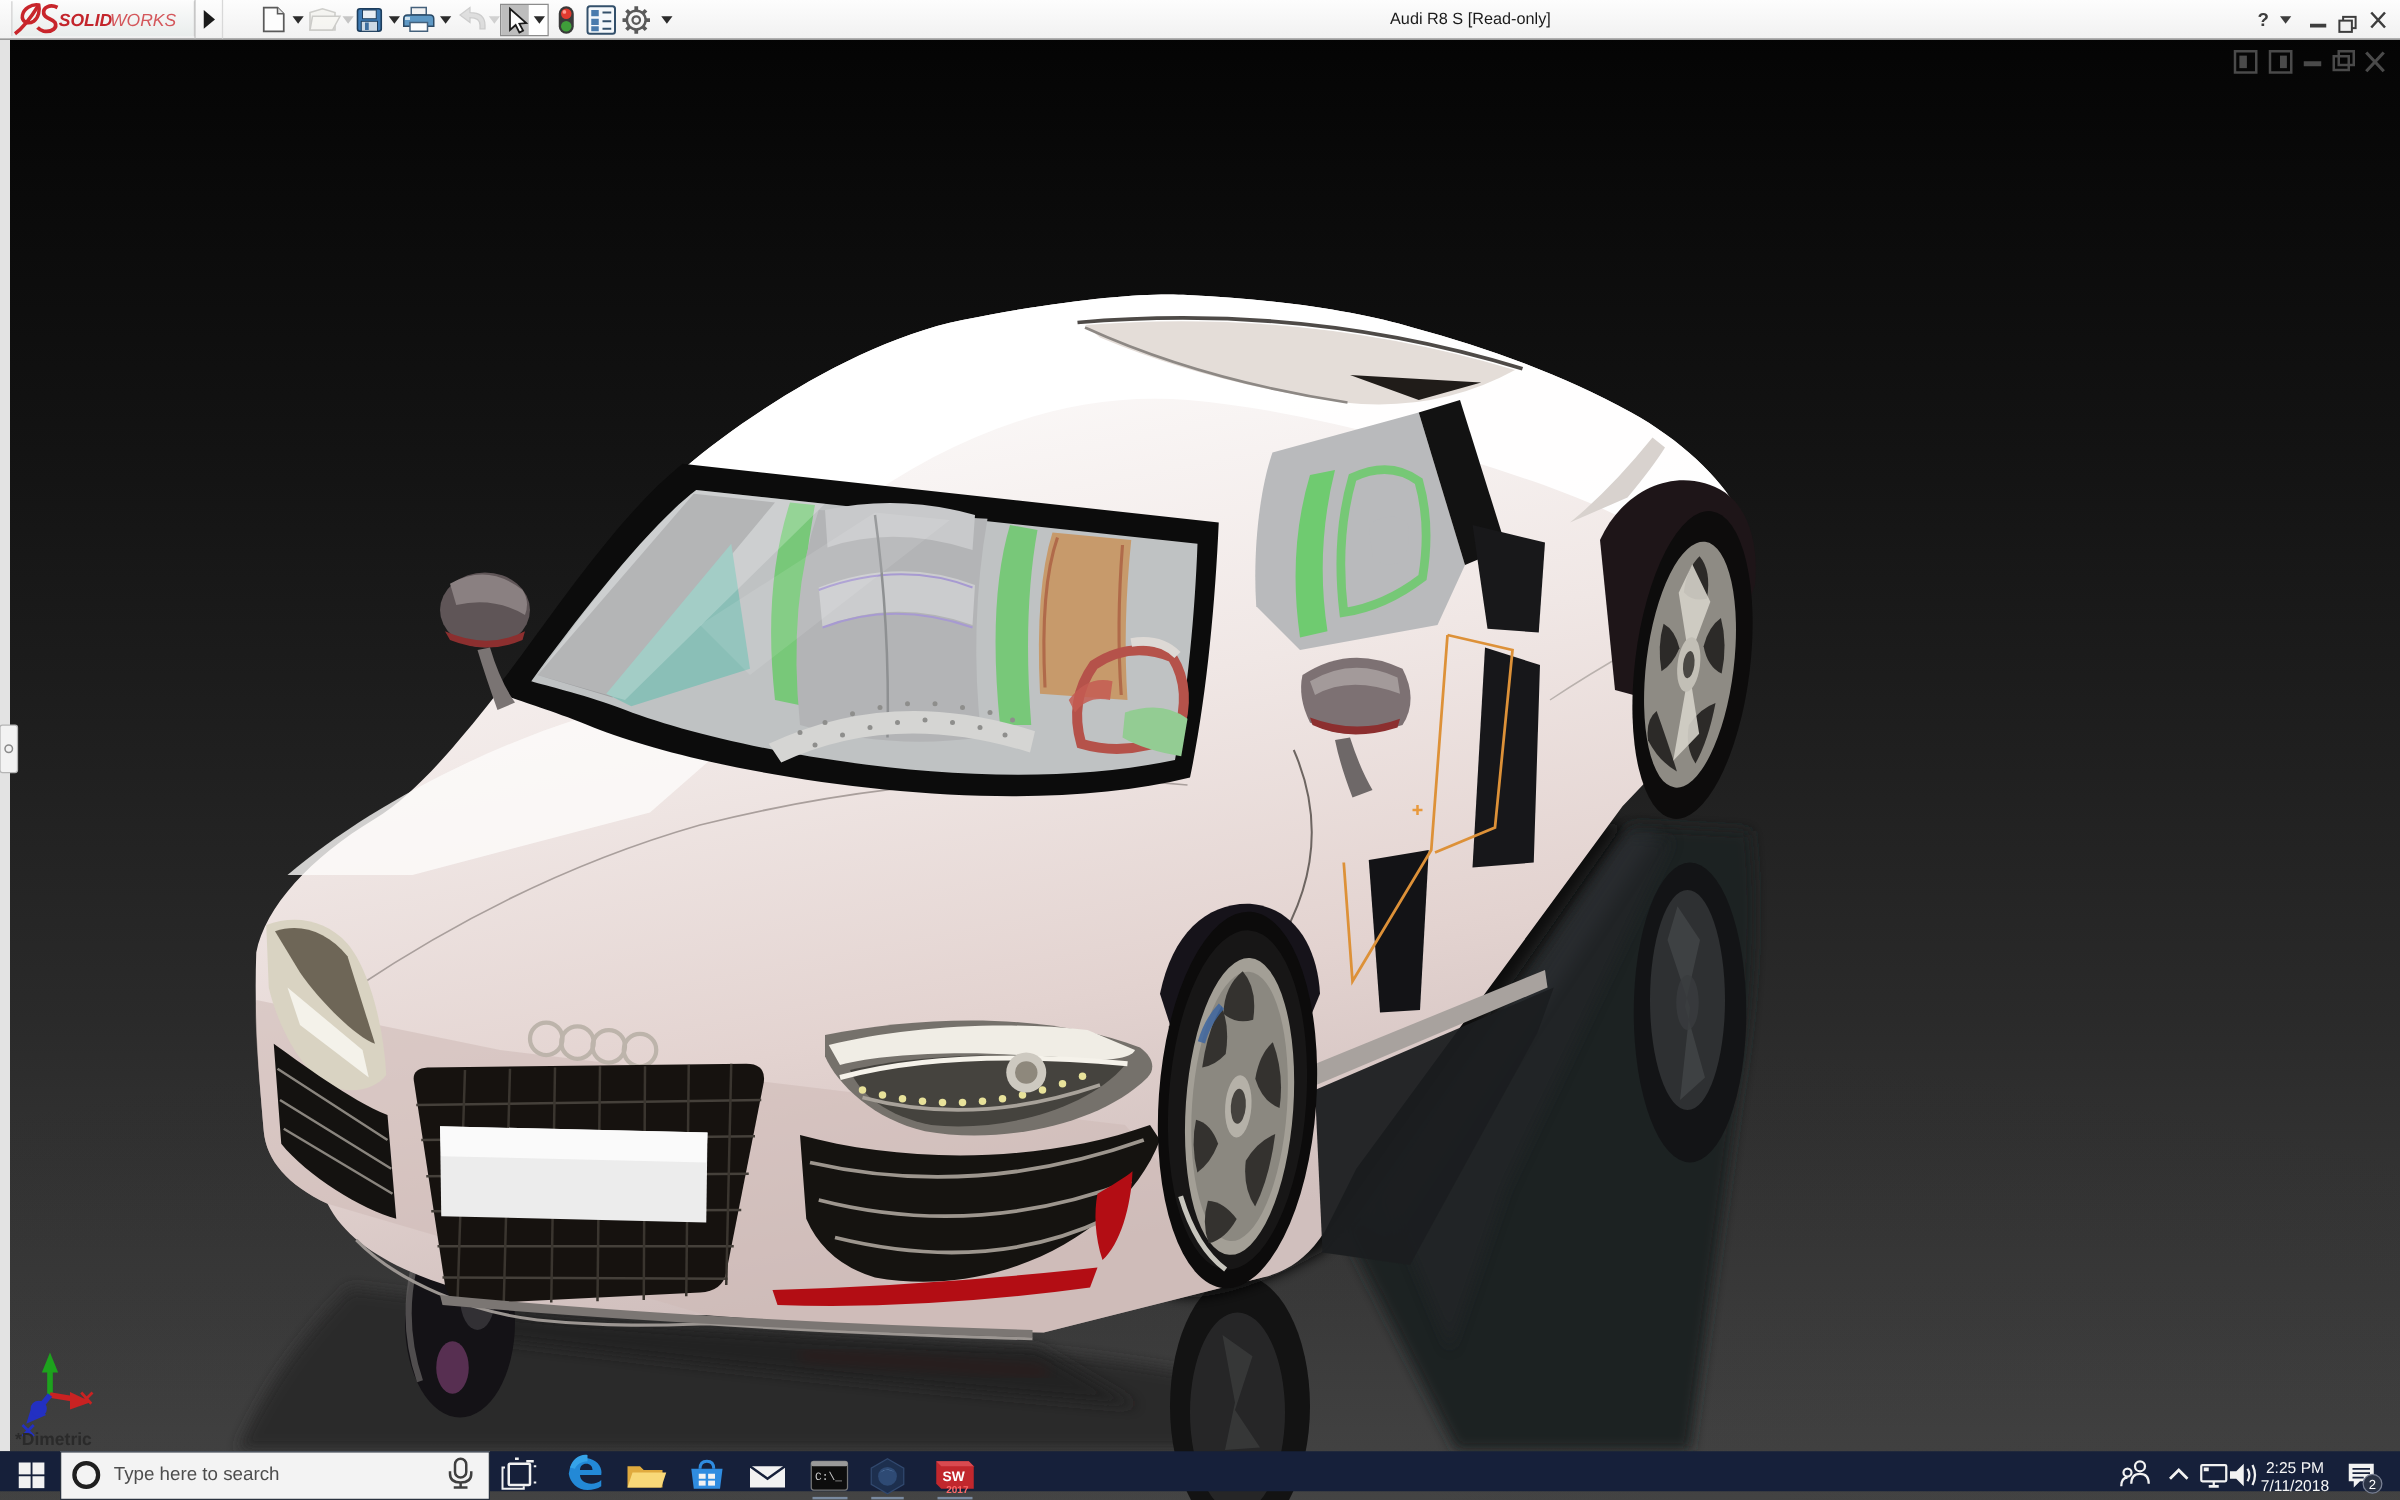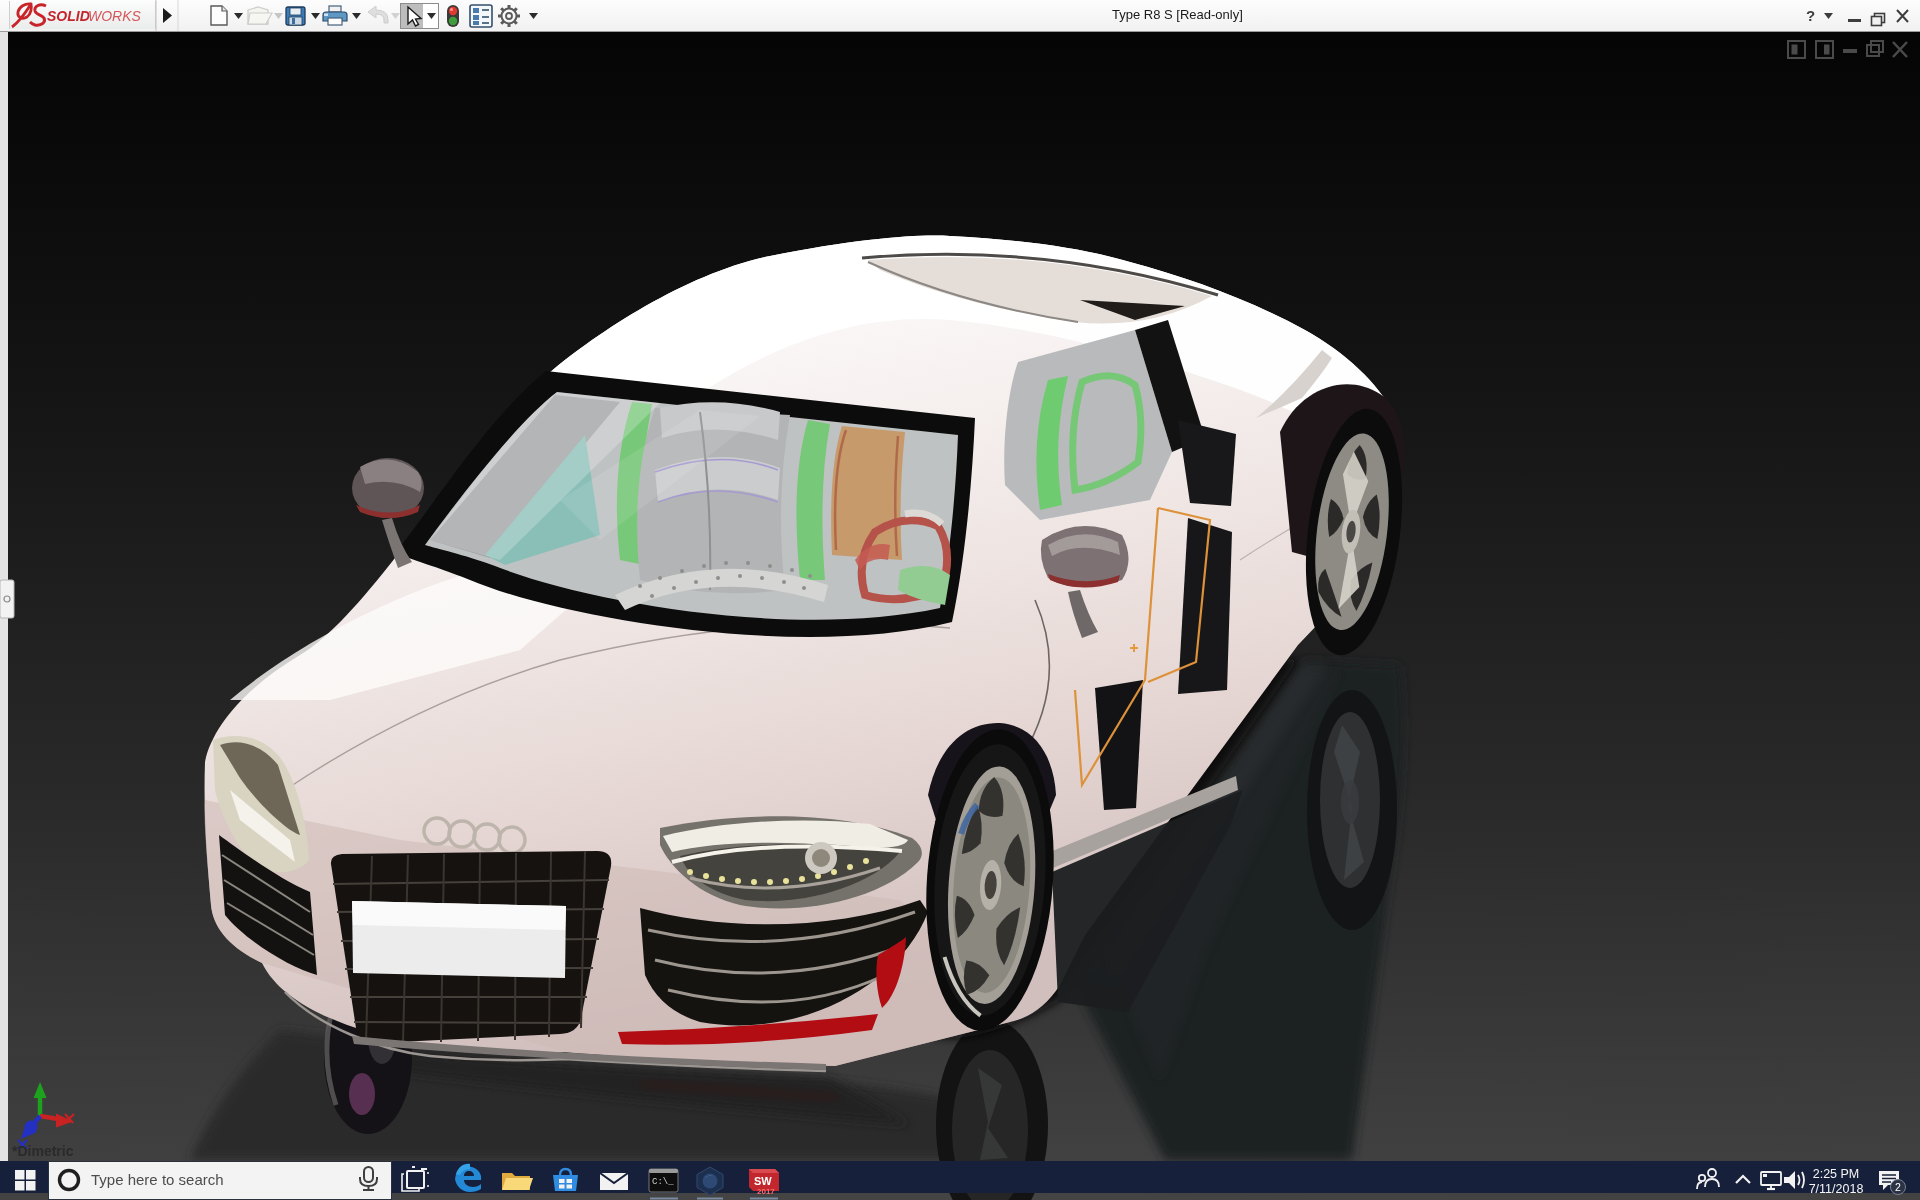--- a/index.html
+++ b/index.html
@@ -326,21 +326,21 @@
       <path d="M1893,42 L1907,57 M1907,42 L1893,57" stroke-width="2.5"></path>
     </g>
 
     <rect x="0" y="31" width="8" height="1130" fill="#e3e3e3"></rect>
     <rect x="0" y="580" width="14" height="38" rx="2" fill="#f2f2f2" stroke="#b5b5b5" stroke-width="1"></rect>
     <circle cx="7" cy="599" r="3" fill="none" stroke="#8a8a8a" stroke-width="1.2"></circle>
   </svg>
 
   <div id="titlebar">
     <div id="logo"></div>
-    <div id="docTitle">Type R8 S [Read-only]</div>
+    <div id="docTitle">Audi R8 S [Read-only]</div>
     <svg width="1920" height="31" style="position:absolute;top:0;left:0">
       <g id="tbicons">
 
         <g>
           <path d="M31,4 C26,12 19,22 12,27" fill="none" stroke="#c8252b" stroke-width="2.8"></path>
           <path d="M31,4 C25,3 19,7 18,12 C17,17 22,20 27,17 C31,14 32,8 31,4 Z" fill="none" stroke="#c8252b" stroke-width="2.8"></path>
           <path d="M46,6 C40,3 34,6 35,11 C36,15 42,15 44,18 C46,22 42,26 35,25 C32,24 30,22 30,22" fill="none" stroke="#c8252b" stroke-width="3"></path>
           <text x="47" y="21" font-size="14" font-weight="bold" font-style="italic" fill="#c3252b" font-family="Liberation Sans">SOLID</text>
           <text x="88" y="21" font-size="14" font-style="italic" fill="#d4575b" font-family="Liberation Sans">WORKS</text>
         </g>

